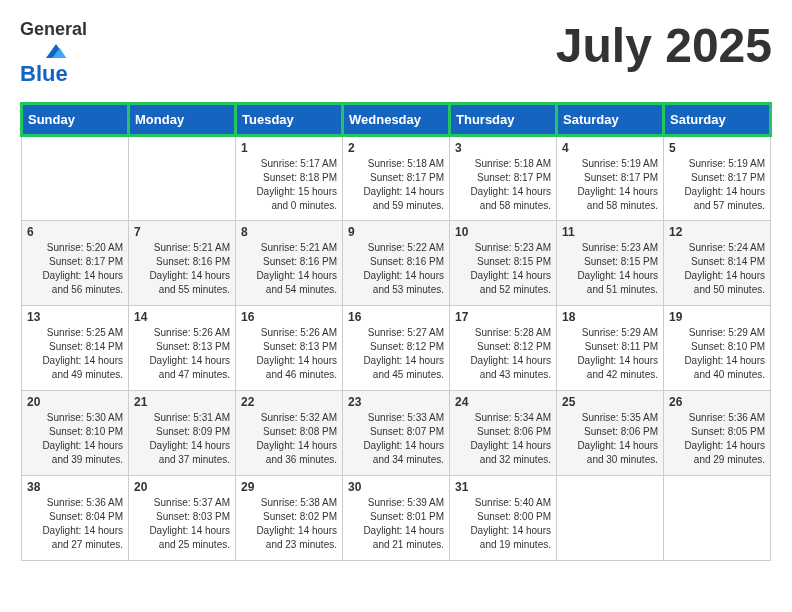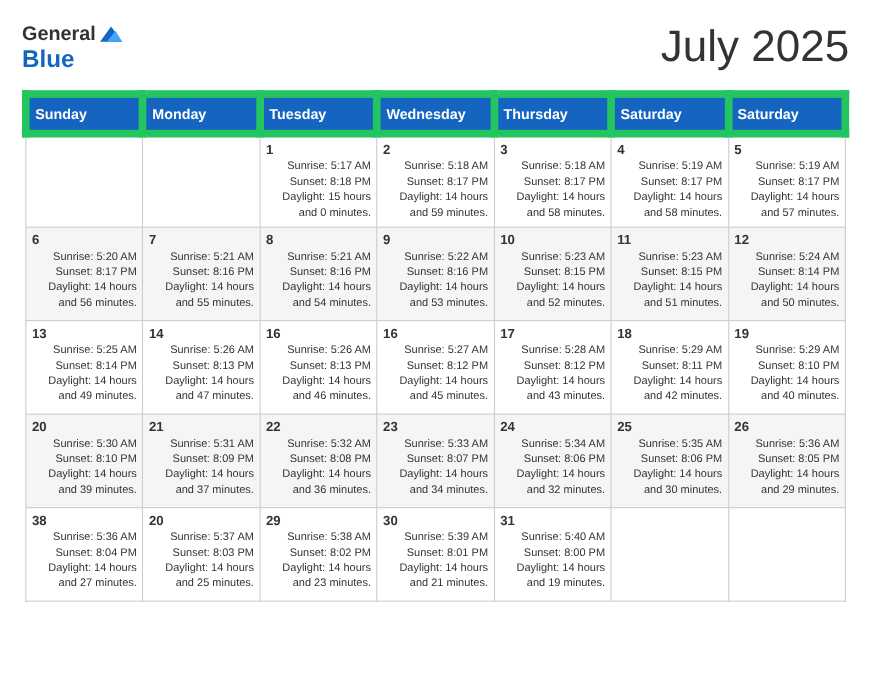--- a/index.html
+++ b/index.html
@@ -33,42 +33,42 @@
     }
     .logo-icon {
       width: 22px;
       height: 22px;
       margin-left: 2px;
     }
     .title-block {
       text-align: right;
     }
     .month-title {
-      font-size: 40px;
-      font-weight: normal;
+      font-size: 48px;
+      font-weight: bold;
       color: #333;
       line-height: 1.1;
     }
     .location-title {
       font-size: 16px;
       color: #555;
     }
     table {
       width: 100%;
       border-collapse: collapse;
       table-layout: fixed;
     }
     thead th {
       background-color: #1565c0;
       color: #fff;
       font-size: 13px;
       font-weight: bold;
       padding: 7px 5px;
       text-align: left;
-      border: 7px solid #22c55e;
+      border: 3px solid #22c55e;
     }
     tbody td {
       vertical-align: top;
       border: 1px solid #ccc;
       padding: 4px 5px;
       font-size: 10.5px;
       color: #333;
       height: 85px;
       background: #fff;
     }
@@ -90,21 +90,21 @@
     .empty-cell {
       background: #fff !important;
     }
   </style>
 </head>
 <body>
 
 <div class="header">
   <div class="logo">
     <div style="display:flex;flex-direction:column;line-height:1.1;">
-      <div style="display:flex;align-items:center;">
+      <div style="display:flex;align-items:center;flex-direction:column;">
         <span class="logo-text-general">General</span>
         <svg class="logo-icon" viewBox="0 0 22 22" xmlns="http://www.w3.org/2000/svg">
           <polygon points="2,18 12,4 22,18" fill="#1565c0"></polygon>
           <polygon points="8,18 16,8 22,18" fill="#42a5f5"></polygon>
         </svg>
       </div>
       <span class="logo-text-blue">Blue</span>
     </div>
   </div>
   <div class="title-block">

